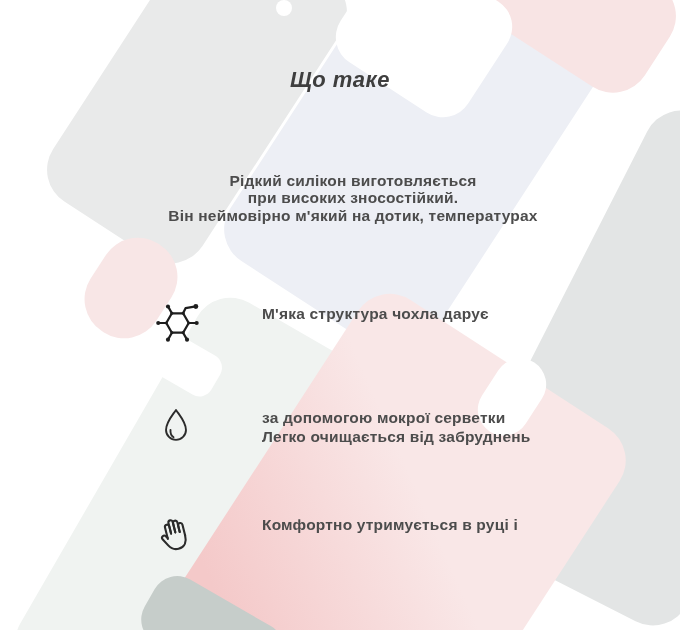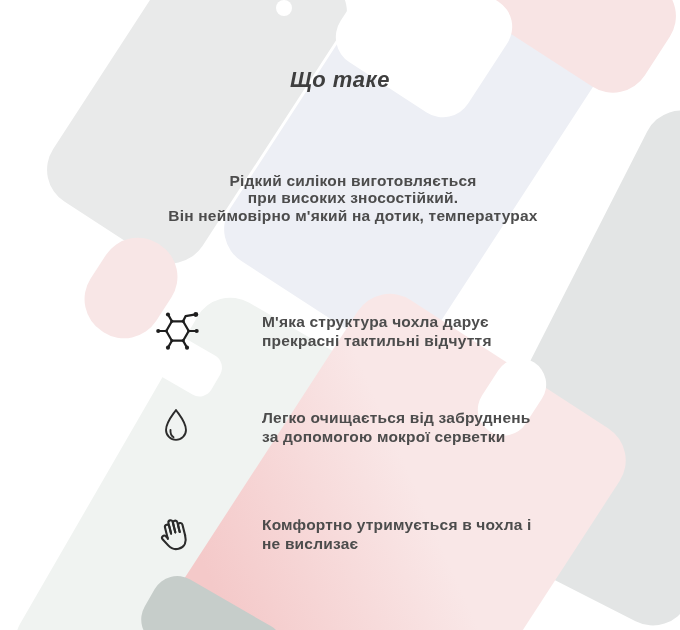--- a/index.html
+++ b/index.html
@@ -32,21 +32,21 @@
     color:#3e3e3e;font-size:22px;line-height:26px;font-weight:bold;
     font-style:italic;letter-spacing:.5px;
   }
   .title span{display:block;}
   .intro{
     position:absolute;top:156px;left:0;width:680px;text-align:center;
     color:#4c4c4c;font-size:15.5px;line-height:17.5px;font-weight:bold;letter-spacing:.2px;padding-left:13px;
   }
   .intro span{display:block;}
   .feature{position:absolute;left:0;width:680px;height:72px;}
-  .f1{top:302px;} .f2{top:400px;} .f3{top:508px;}
+  .f1{top:294px;} .f2{top:400px;} .f3{top:508px;}
   .f-icon{position:absolute;}
   .f1 .f-icon{left:150px;top:0px;}
   .f2 .f-icon{left:157px;top:4px;}
   .f3 .f-icon{left:152px;top:2px;}
   .f-text{
     position:absolute;left:262px;color:#4c4c4c;
     font-size:15.5px;line-height:19px;font-weight:bold;letter-spacing:.2px;
   }
   .f1 .f-text{top:10px;} .f2 .f-text{top:8px;} .f3 .f-text{top:7px;}
   .f-text span{display:block;}
@@ -106,50 +106,48 @@
             <circle cx="35" cy="20.6" r="1.6"></circle>
           <circle cx="23" cy="20.6" r="1.6"></circle>
             <circle cx="17" cy="31" r="1.6"></circle>
           <circle cx="23" cy="41.4" r="1.6"></circle>
             <circle cx="35" cy="41.4" r="1.6"></circle>
         </g>
       </svg>
     </span>
     <div class="f-text">
       <span>М'яка структура чохла дарує</span>
-      <span>прекрасні тактильні відчуття</span>
     </div>
   </div>
 
   <div class="feature f2">
     <span class="f-icon">
       <svg width="38" height="47" viewBox="0 0 40 48" fill="none">
         <g stroke="#2b2b2b" stroke-width="2" stroke-linecap="round" stroke-linejoin="round">
           <path d="M20 5.5 C16 11.5 9.5 18.5 9.5 26.5 a10.5 10.5 0 0 0 21 0 C30.5 18.5 24 11.5 20 5.5 Z"></path>
           <path d="M14.2 26.5 c-.3 3.6 1 6.3 3.2 7.8"></path>
         </g>
       </svg>
     </span>
     <div class="f-text">
+      <span>за допомогою мокрої серветки</span>
       <span>Легко очищається від забруднень</span>
-      <span>за допомогою мокрої серветки</span>
     </div>
   </div>
 
   <div class="feature f3">
     <span class="f-icon">
       <svg width="48" height="52" viewBox="0 0 48 52" fill="none">
         <g transform="rotate(-14 24 26)" stroke="#2b2b2b" stroke-width="2.1" stroke-linecap="round" stroke-linejoin="round">
           <path d="M15.4 27 V15 a2.2 2.2 0 0 1 4.4 0 V22.5"></path>
           <path d="M19.8 22.5 V11.6 a2.2 2.2 0 0 1 4.4 0 V22.3"></path>
           <path d="M24.2 22.3 V13 a2.2 2.2 0 0 1 4.4 0 V23"></path>
           <path d="M28.6 23 V16.6 a2.2 2.2 0 0 1 4.4 0 V27.5"></path>
           <path d="M33 27.5 c0 6-2.6 11.5-9.6 11.5 c-4.6 0-7.2-2-9.2-5.8 l-4 -7.3 a2.2 2.2 0 0 1 3.8 -2.2 l1.4 2.3"></path>
         </g>
       </svg>
     </span>
     <div class="f-text">
-      <span>Комфортно утримується в чохла і</span>
-      <span>не вислизає</span>
+      <span>Комфортно утримується в руці і</span>
     </div>
   </div>
 
 </div>
 
 </body></html>

